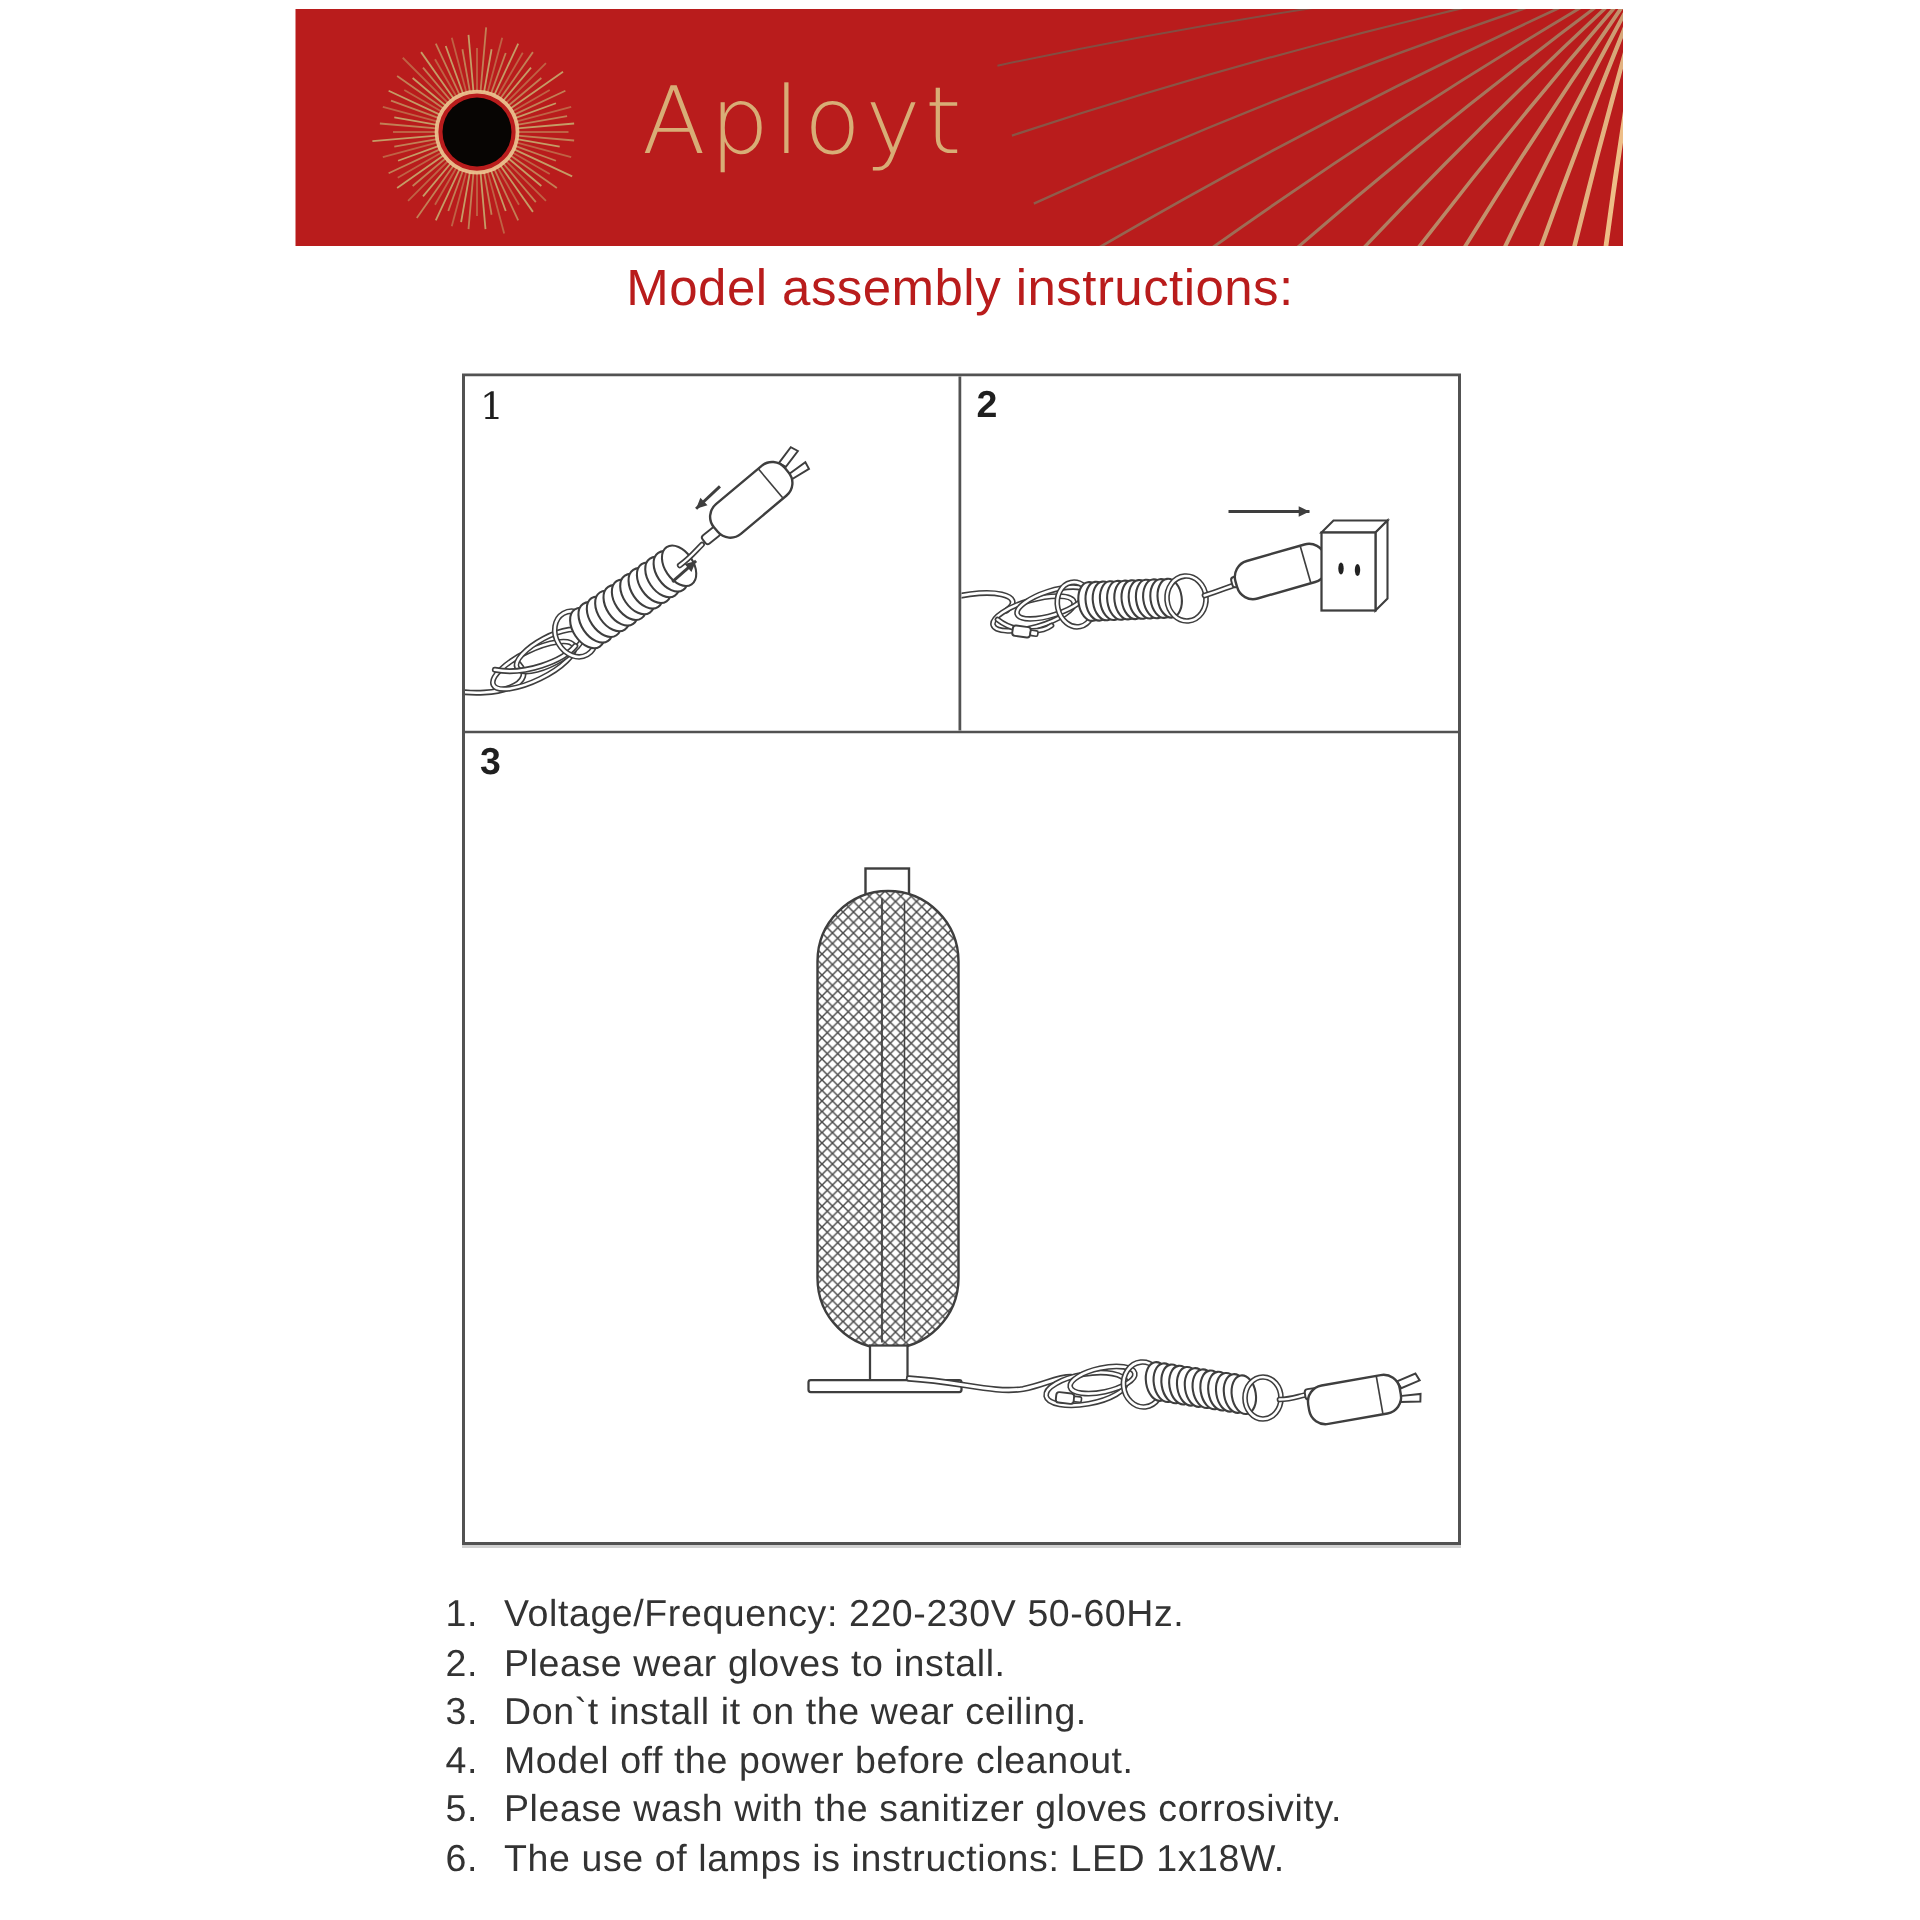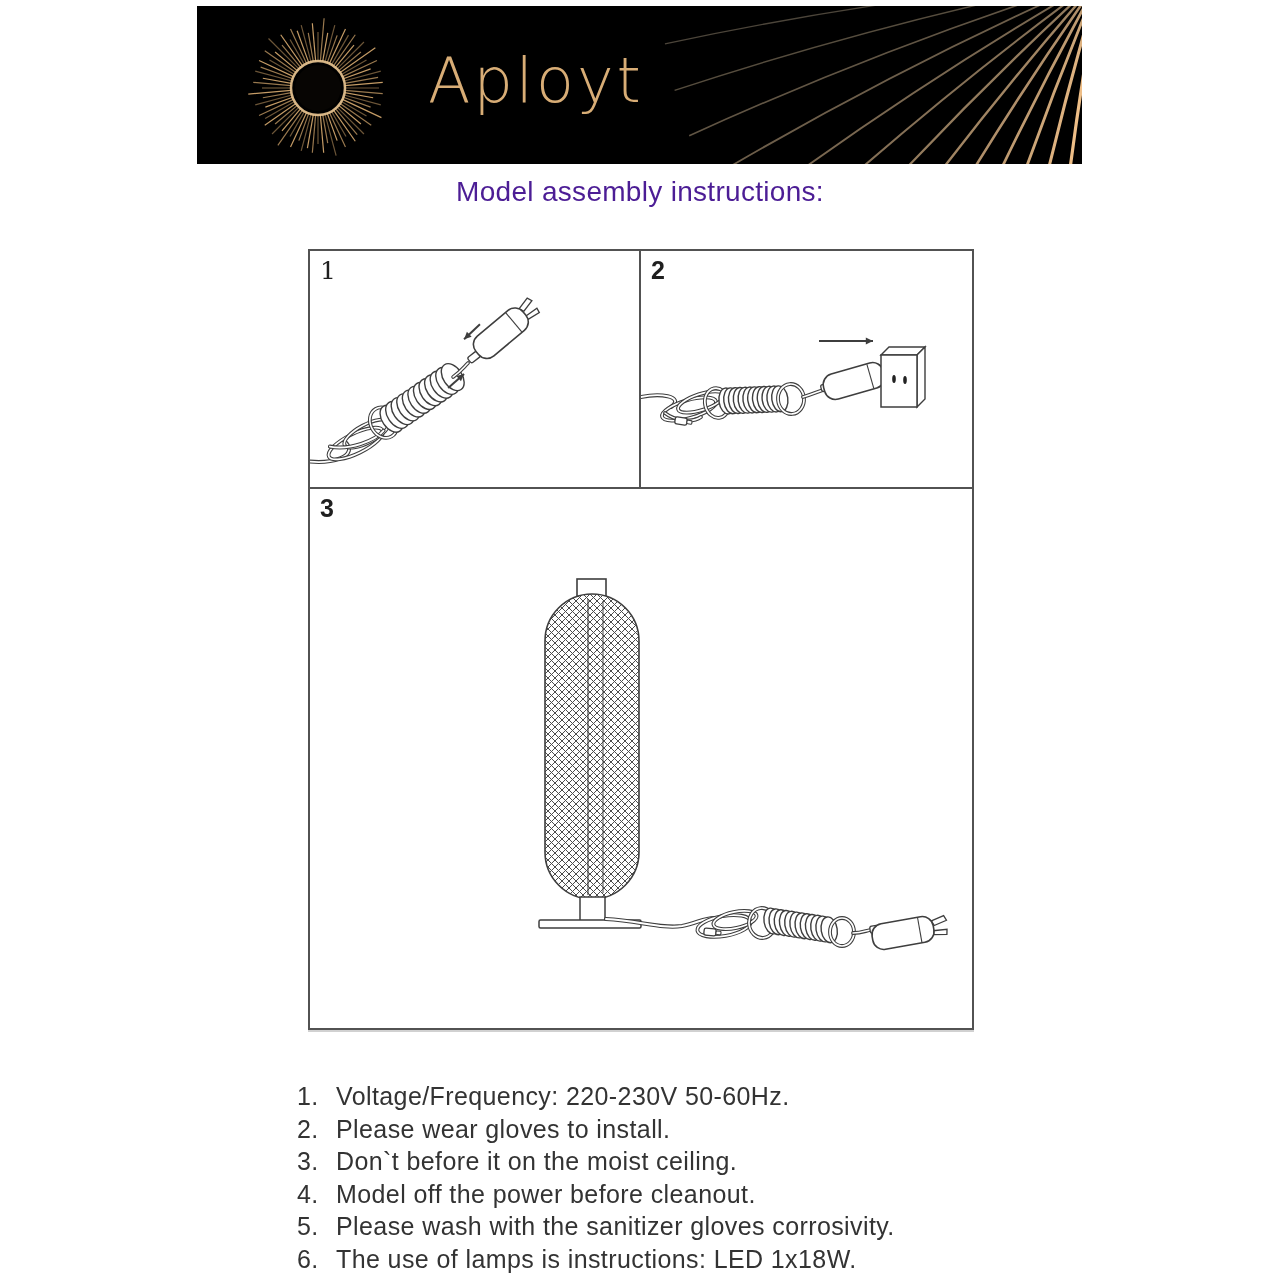--- a/index.html
+++ b/index.html
@@ -1,46 +1,46 @@
 <!DOCTYPE html>
 <html><head>
 <meta charset="utf-8">
 <style>
   html,body{margin:0;padding:0;background:#ffffff;}
   body{width:1280px;height:1280px;position:relative;font-family:"Liberation Sans",sans-serif;color:#2c2c2c;}
   .sheet{position:absolute;inset:0;background:#fff;}
 
   
-  .banner{position:absolute;left:197px;top:6px;width:885px;height:158px;background:#000000;overflow:hidden;}
+  .banner{position:absolute;left:197px;top:6px;width:885px;height:158px;background:#b91c1c;overflow:hidden;}
   .banner svg{position:absolute;left:0;top:0;width:100%;height:100%;}
   .brand{position:absolute;left:231px;top:44px;font-family:"DejaVu Sans",sans-serif;
          font-weight:300;font-size:62px;line-height:62px;color:#d8ad76;letter-spacing:3px;}
 
   
   .title-block{position:absolute;left:0;top:175px;width:1280px;text-align:center;}
-  .title-line{font-size:28px;line-height:34px;font-weight:500;color:#4c1d95;letter-spacing:0.3px;}
+  .title-line{font-size:34px;line-height:34px;font-weight:500;color:#b91c1c;letter-spacing:0.3px;}
 
   
   .panels{position:absolute;left:308px;top:249px;width:666px;height:781px;
           border:2px solid #525252;box-sizing:border-box;background:#fff;
           display:flex;flex-direction:column;box-shadow:0 2px 0 rgba(0,0,0,0.18);}
   .top-row{height:238px;display:flex;border-bottom:2px solid #525252;box-sizing:border-box;}
   .panel{position:relative;box-sizing:border-box;background:#fff;}
   .panel-1{width:331px;border-right:2px solid #525252;}
   .panel-2{flex:1;}
   .panel-3{flex:1;}
   .panel svg{position:absolute;left:0;top:0;width:100%;height:100%;}
   .fig-label{position:absolute;left:10px;top:5px;font-size:25px;font-weight:700;color:#1f1f1f;z-index:2;}
   .fig-label.serif{font-family:"DejaVu Serif",serif;font-weight:500;}
 
   
   .instructions{position:absolute;left:257px;top:1046px;width:800px;}
   .instr-row{display:flex;align-items:baseline;height:32.6px;}
   .instr-num{width:39px;flex:0 0 39px;font-size:25px;color:#333;letter-spacing:0.4px;}
-  .instr-text{font-size:25px;color:#333;letter-spacing:0.4px;white-space:nowrap;margin-top:20px;}
+  .instr-text{font-size:25px;color:#333;letter-spacing:0.4px;white-space:nowrap;}
 </style>
 </head>
 <body>
 
 <div class="sheet">
 
   <header class="banner">
     <svg id="banner-art" viewBox="0 0 885 158">
         <line x1="148" y1="82" x2="182" y2="82" stroke="#c59c66" stroke-width="1.2" opacity="0.55"></line>
         <line x1="147.89725684847713" y1="84.35320505418677" x2="185.75265537596346" y2="87.66512327859778" stroke="#c59c66" stroke-width="1.2" opacity="0.775"></line>
@@ -296,21 +296,21 @@
     <li class="instr-row">
       <span class="instr-num">1.</span>
       <span class="instr-text">Voltage/Frequency: 220-230V 50-60Hz.</span>
     </li>
     <li class="instr-row">
       <span class="instr-num">2.</span>
       <span class="instr-text">Please wear gloves to install.</span>
     </li>
     <li class="instr-row">
       <span class="instr-num">3.</span>
-      <span class="instr-text">Don`t before it on the moist ceiling.</span>
+      <span class="instr-text">Don`t install it on the wear ceiling.</span>
     </li>
     <li class="instr-row">
       <span class="instr-num">4.</span>
       <span class="instr-text">Model off the power before cleanout.</span>
     </li>
     <li class="instr-row">
       <span class="instr-num">5.</span>
       <span class="instr-text">Please wash with the sanitizer gloves corrosivity.</span>
     </li>
     <li class="instr-row">

